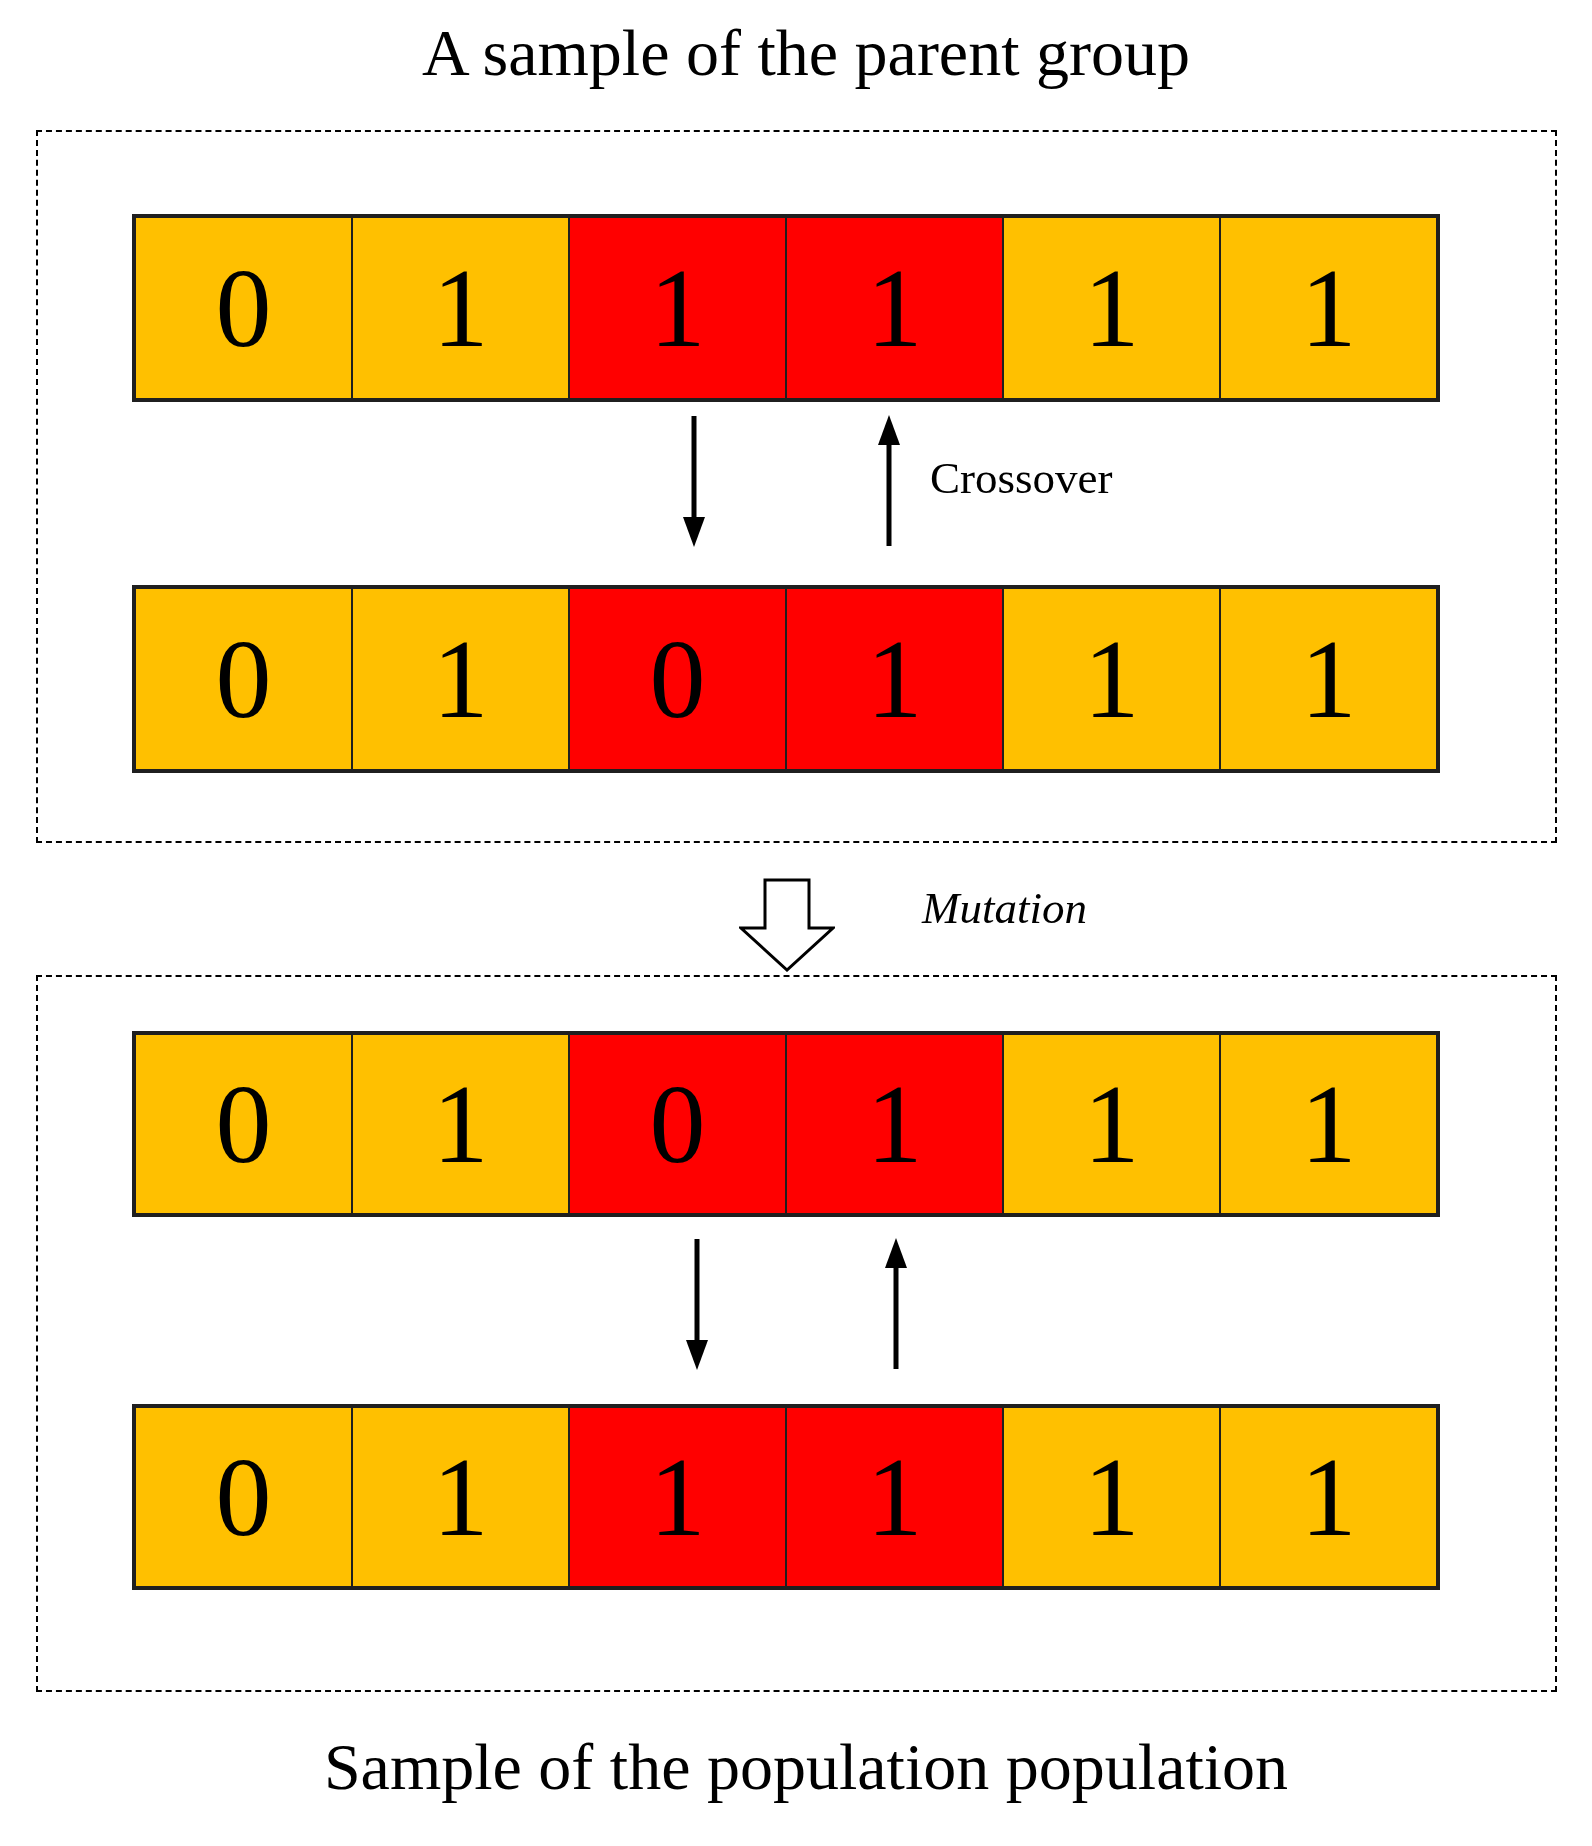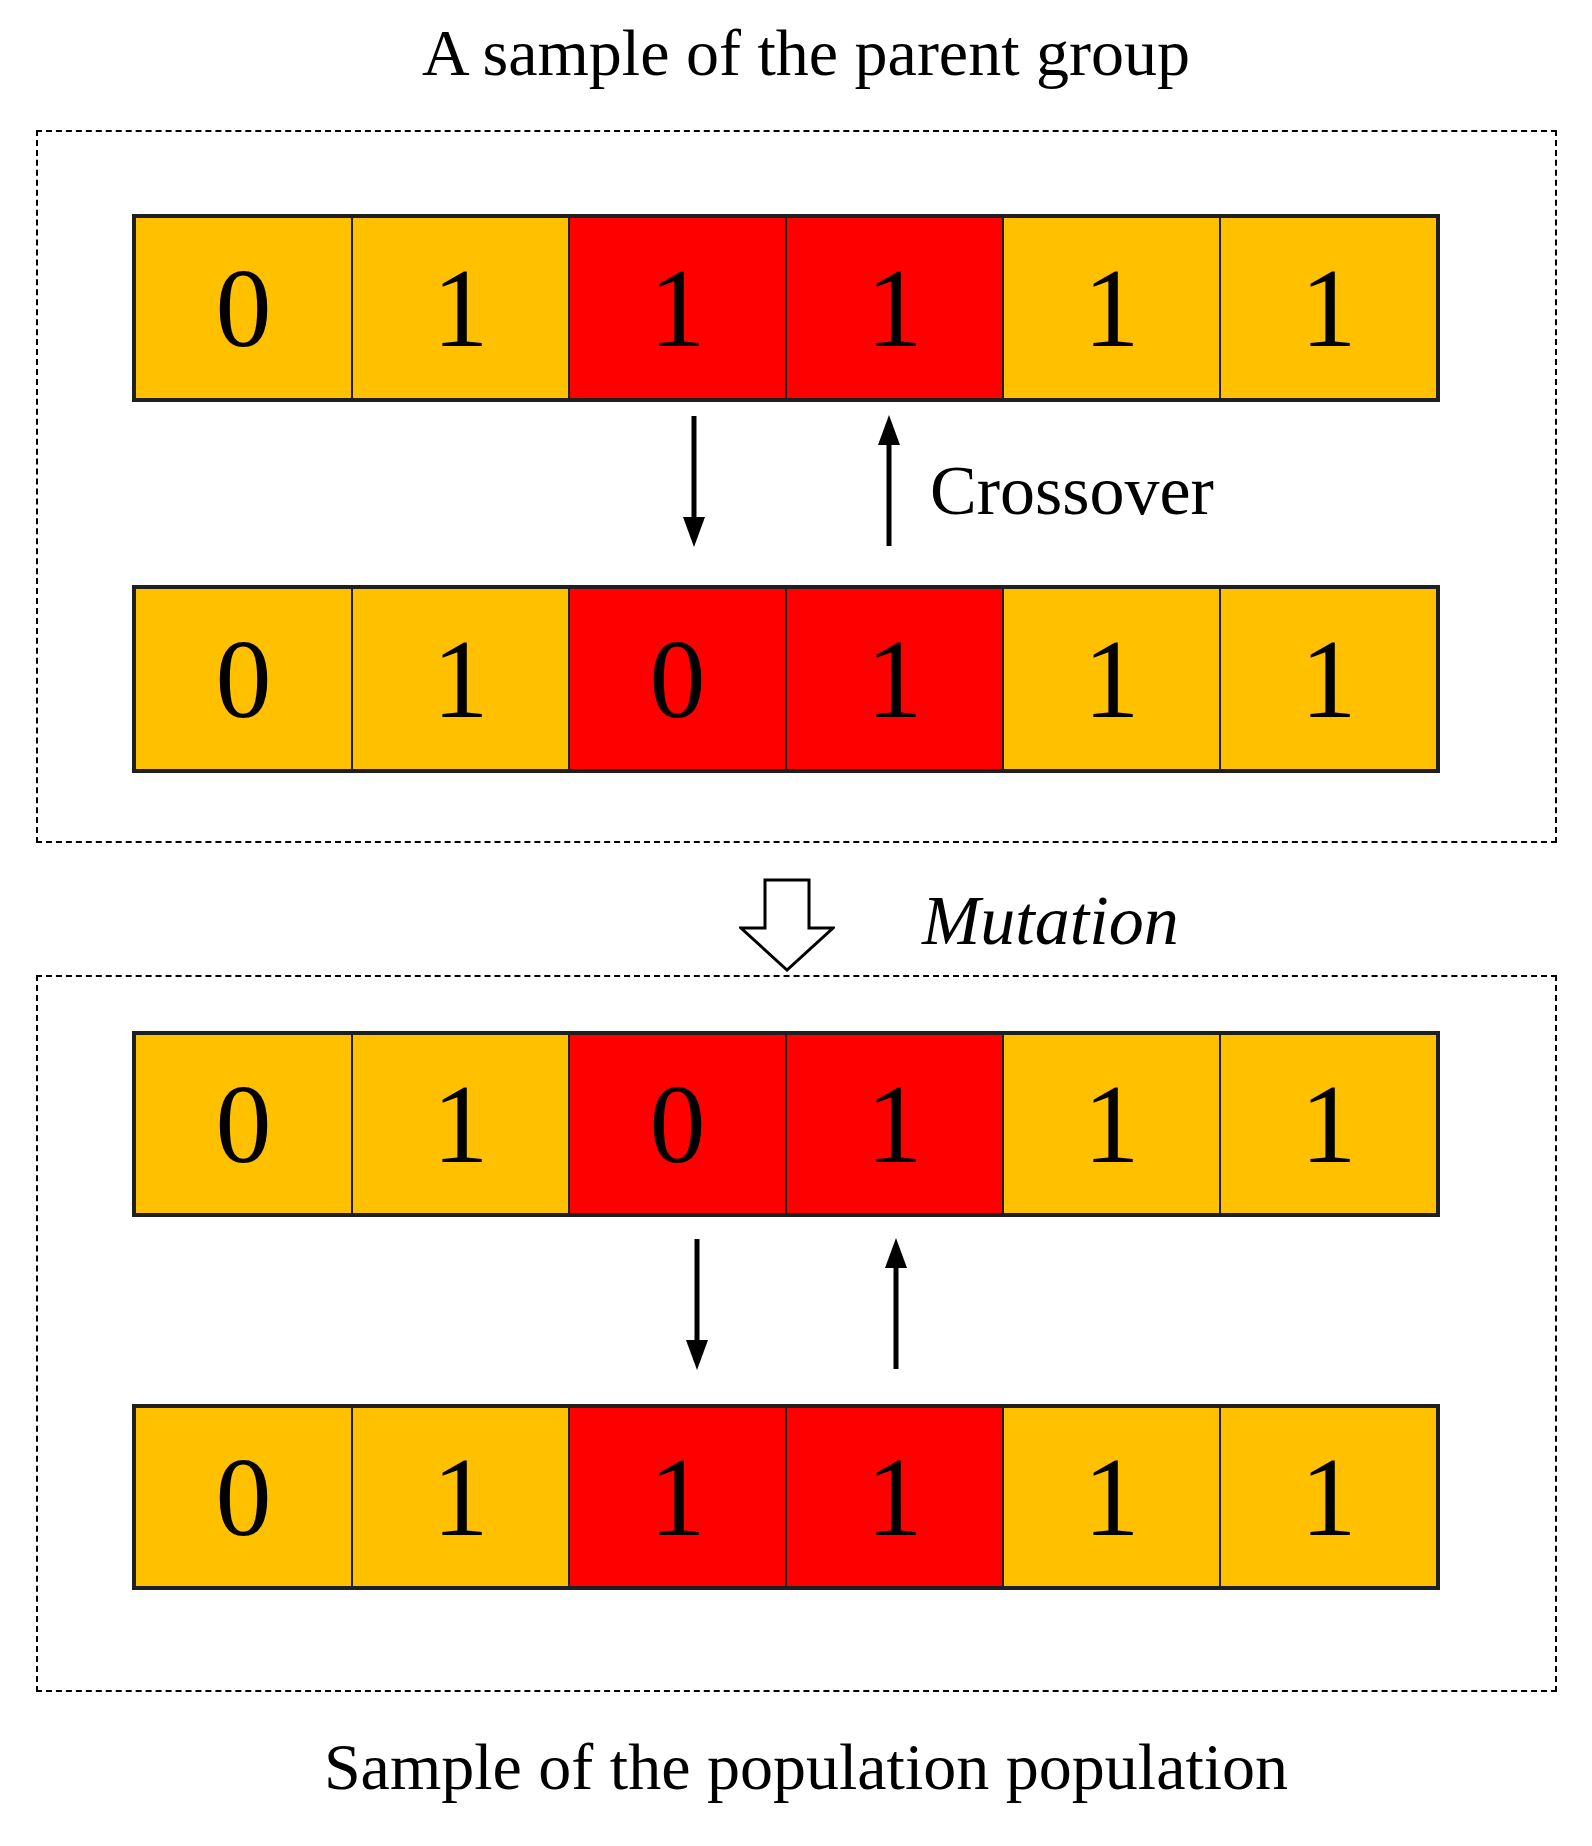--- a/index.html
+++ b/index.html
@@ -60,21 +60,21 @@
     font-size: 112px;
     line-height: 1;
   }
   .cell + .cell { border-left: 2px solid var(--row-border, #1f1f1f); }
   .cell[data-type="swap"] { background: var(--swap, #FF0000); }
 
   .arrow-svg { position: absolute; display: block; }
 
   .op-label {
     position: absolute;
-    font-size: 70px;
+    font-size: 45px;
     line-height: 1;
     white-space: nowrap;
   }
   #crossover-label { left: 930px; top: 456px; }
   #mutation-label  { left: 922px; top: 886px; font-style: italic; }
 </style>
 </head>
 <body>
 
 <div id="canvas">

